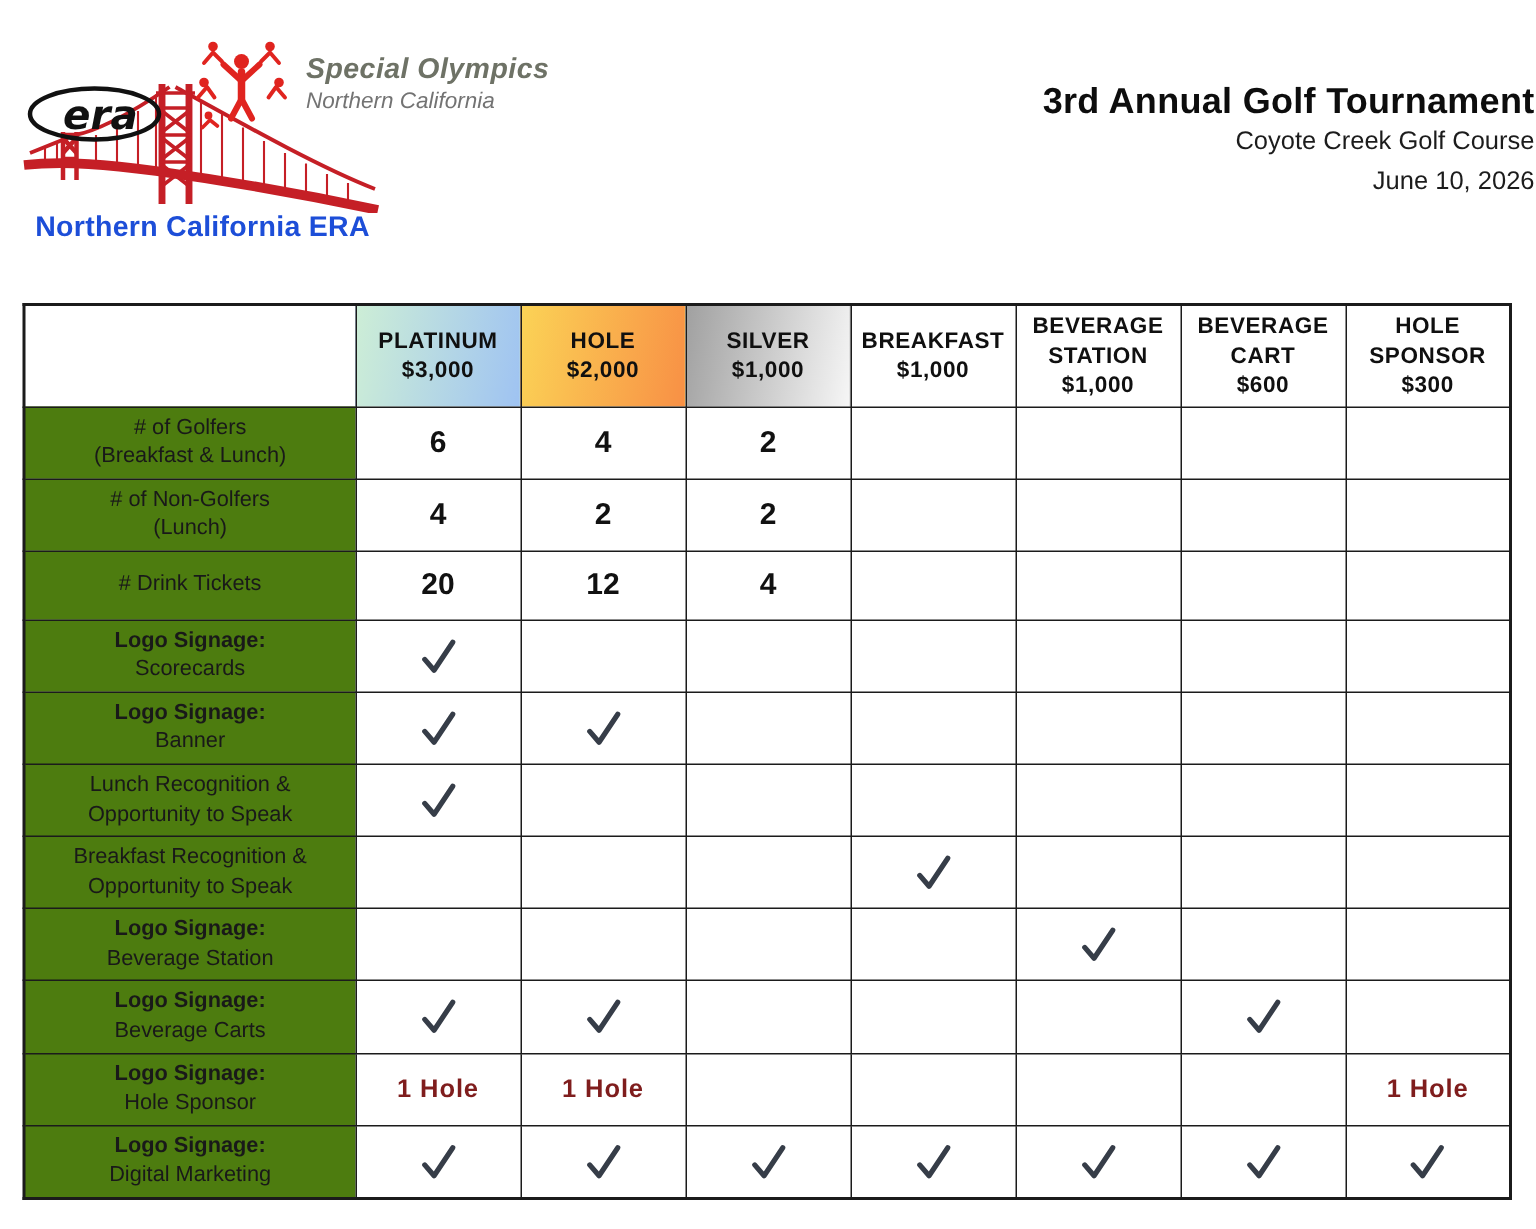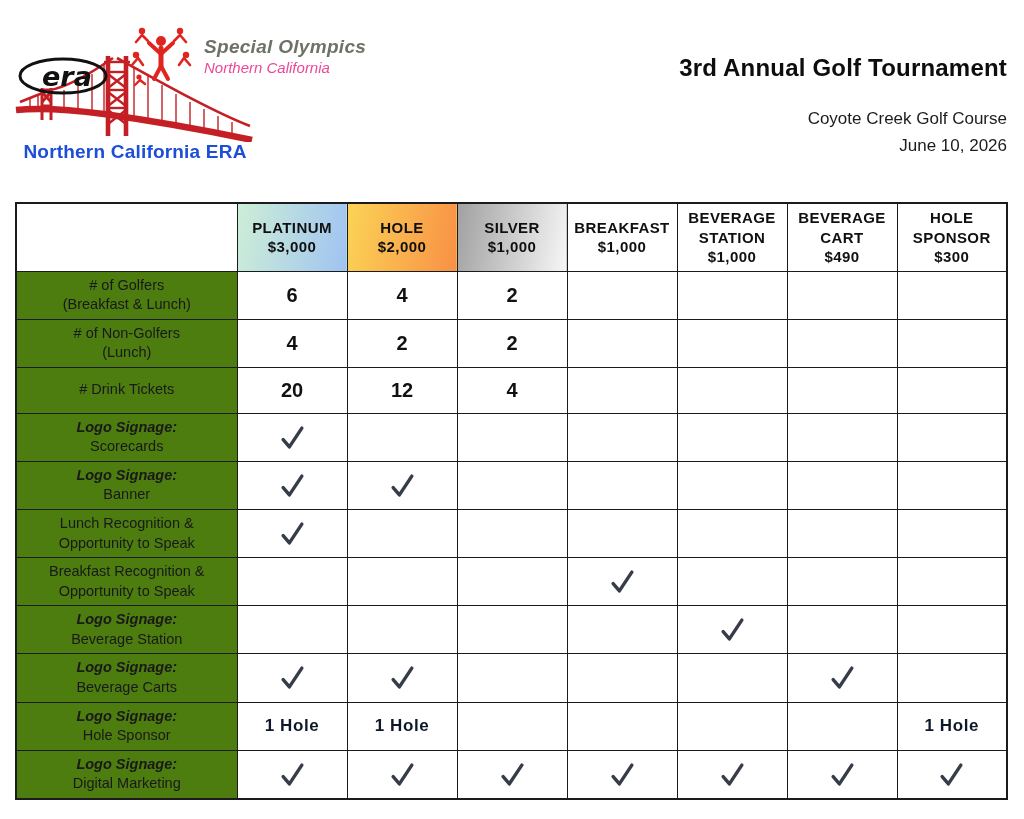--- a/index.html
+++ b/index.html
@@ -7,44 +7,44 @@
         font-family:"Liberation Sans",sans-serif;color:#161616;}
 
   
   .bridge-wrap{position:absolute;left:14px;top:50px;width:240px;height:92px;}
   .era-name{position:absolute;left:10px;top:141px;width:250px;text-align:center;
             font-size:19px;font-weight:bold;letter-spacing:.2px;color:#1d4ed8;}
   .so-block{position:absolute;left:128px;top:22px;display:flex;align-items:flex-start;}
   .so-mark{width:66px;height:66px;flex:0 0 auto;}
   .so-text{margin-left:10px;margin-top:14px;}
   .so-name{font-size:19px;font-weight:bold;font-style:italic;color:#6e7266;letter-spacing:.3px;}
-  .so-region{font-size:15px;font-style:italic;color:#ec4899;margin-top:1px;}
-  .event-block{position:absolute;right:17px;top:54px;text-align:right;}
+  .so-region{font-size:15px;font-style:italic;color:#737373;margin-top:1px;}
+  .event-block{position:absolute;right:1px;top:54px;text-align:right;}
   .event-title{font-size:24px;font-weight:bold;color:#0d0d0d;letter-spacing:.2px;}
-  .event-venue{font-size:17px;color:#1c1c1c;margin-top:27px;}
+  .event-venue{font-size:17px;color:#1c1c1c;margin-top:2px;}
   .event-date{font-size:17px;color:#1c1c1c;margin-top:7px;}
 
   
   table.sponsor{position:absolute;left:15px;top:202px;width:992px;
                 border-collapse:collapse;table-layout:fixed;
                 border:2px solid #1b1b1b;}
   col.label-col{width:221px;}
   col.data-col{width:110px;}
   th,td{border:1px solid #1b1b1b;text-align:center;vertical-align:middle;padding:4px 3px;}
   thead tr{height:64px;}
   tbody tr{height:46px;}
   th.corner{background:#ffffff;}
   .col-head{font-weight:bold;font-size:15px;line-height:1.3;letter-spacing:.4px;color:#101010;}
   th.platinum{background:linear-gradient(100deg,#cdeed6 0%,#9fc3f2 100%);}
   th.gold{background:linear-gradient(100deg,#fbd356 0%,#f89045 100%);}
   th.silver{background:linear-gradient(100deg,#a0a0a0 0%,#f6f6f6 100%);}
   th.row-label{font-weight:normal;font-size:14.5px;line-height:1.35;color:#191919;background:#4d7c0f;margin-left:24px;}
-  th.row-label .bold{font-weight:bold;font-style:italic;}
+  th.row-label .bold{font-weight:bold;}
   td.num{font-size:20px;font-weight:bold;color:#111;}
-  td.hole{font-size:17px;font-weight:bold;letter-spacing:.6px;color:#0f172a;}
+  td.hole{font-size:17px;font-weight:bold;letter-spacing:.6px;color:#7f1d1d;}
   svg.check{width:27px;height:27px;display:inline-block;vertical-align:middle;}
   svg.check path{fill:none;stroke:#363d48;stroke-width:3.3;stroke-linecap:round;stroke-linejoin:round;}
 
   
   .bridge-line{stroke:#c51f26;fill:none;}
   .era-oval{stroke:#111;fill:none;stroke-width:3;}
   .era-txt{font-family:"DejaVu Sans",sans-serif;font-weight:bold;font-style:italic;font-size:27px;fill:#111;}
   .so-red{stroke:#e0241f;fill:none;stroke-linecap:round;}
   .so-red-fill{fill:#e0241f;}
 </style>
@@ -171,21 +171,21 @@
           <th class="col-head plain">
             <div>BREAKFAST</div>
             <div>$1,000</div>
           </th>
           <th class="col-head plain">
             <div>BEVERAGE STATION</div>
             <div>$1,000</div>
           </th>
           <th class="col-head plain">
             <div>BEVERAGE CART</div>
-            <div>$490</div>
+            <div>$600</div>
           </th>
           <th class="col-head plain">
             <div>HOLE SPONSOR</div>
             <div>$300</div>
           </th>
         </tr>
     </thead>
     <tbody>
         <tr>
           <th class="row-label">

